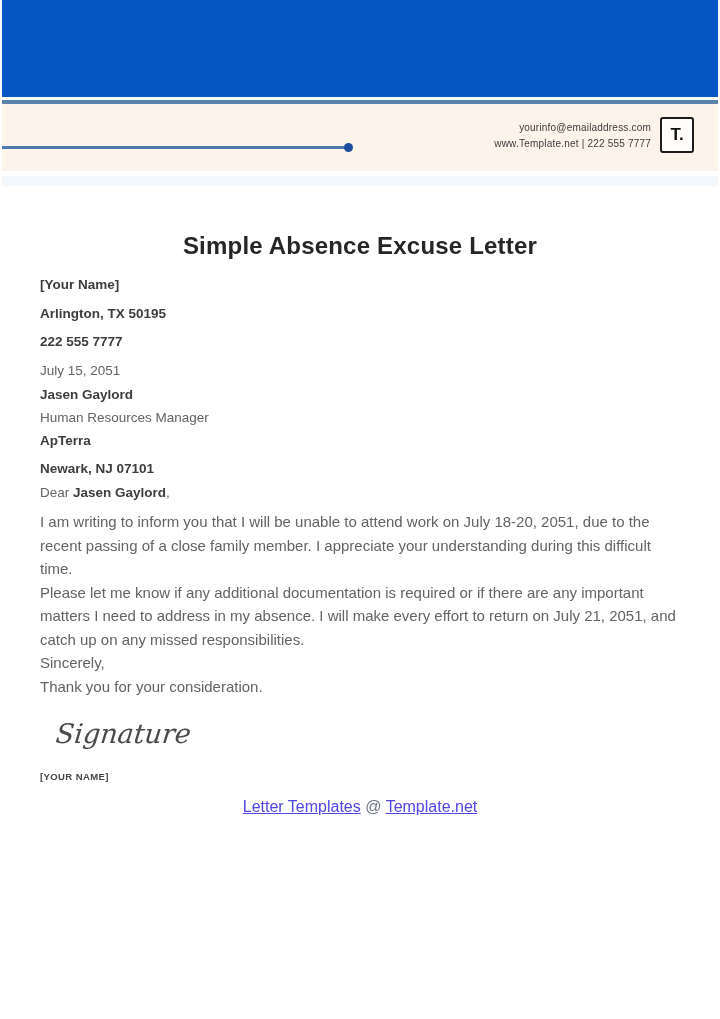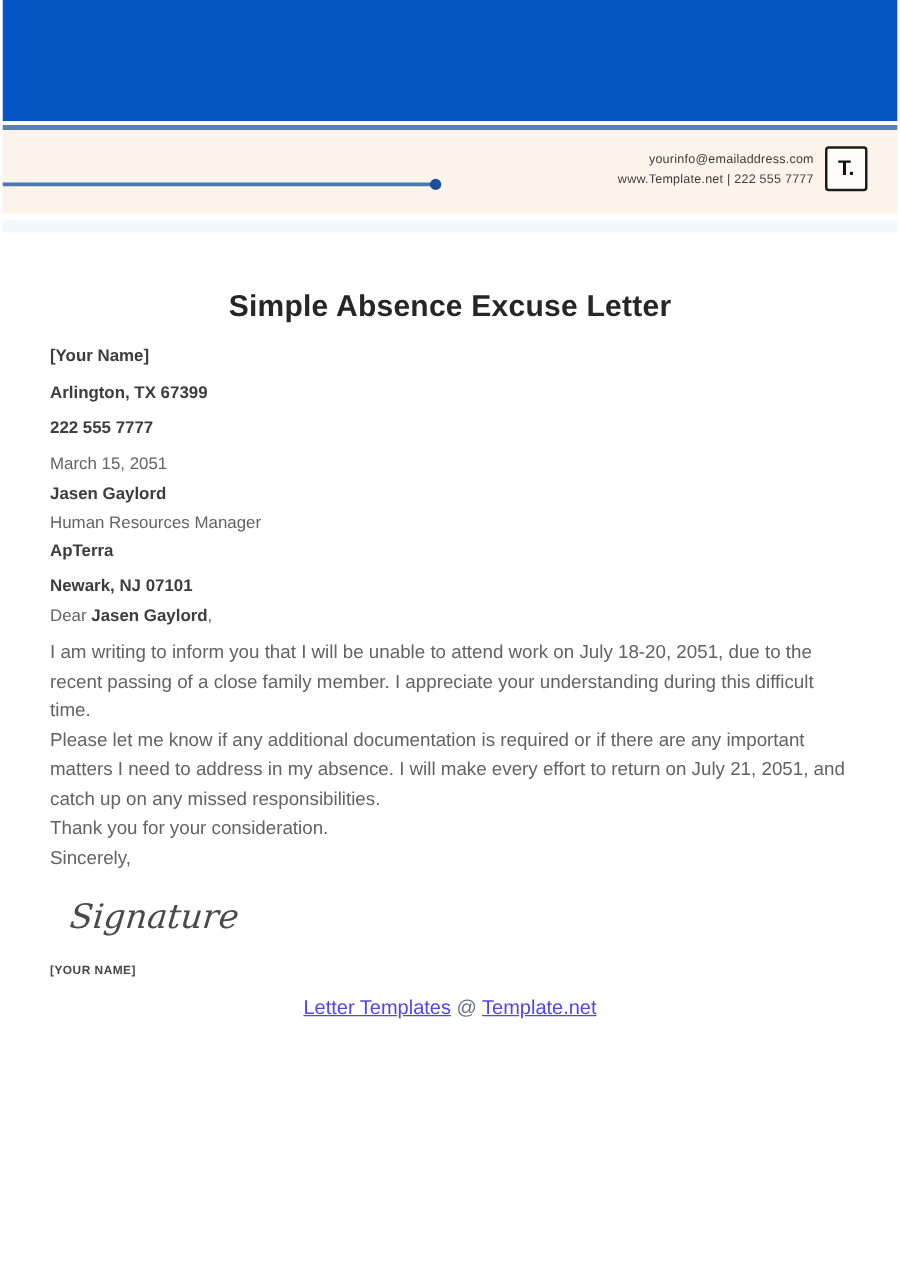--- a/index.html
+++ b/index.html
@@ -112,34 +112,34 @@
     <div class="logo-box">
       <span>T.</span>
     </div>
   </div>
   <div class="light-stripe"></div>
 
   <div class="letter">
     <h1 class="title">Simple Absence Excuse Letter</h1>
 
     <p class="line b mt18 gap15">[Your Name]</p>
-    <p class="line b gap14">Arlington, TX 67399</p>
+    <p class="line b gap14">Arlington, TX 50195</p>
     <p class="line b gap15">222 555 7777</p>
-    <p class="line r gap10">March 15, 2051</p>
+    <p class="line r gap10">July 15, 2051</p>
     <p class="line b gap9">Jasen Gaylord</p>
     <p class="line r gap9">Human Resources Manager</p>
     <p class="line b gap14">ApTerra</p>
     <p class="line b gap10">Newark, NJ 07101</p>
 
     <p class="line r gap10"><span>Dear </span><span class="b">Jasen Gaylord</span><span>,</span></p>
 
     <p class="para">I am writing to inform you that I will be unable to attend work on July 18-20, 2051, due to the recent passing of a close family member. I appreciate your understanding during this difficult time.</p>
     <p class="para">Please let me know if any additional documentation is required or if there are any important matters I need to address in my absence. I will make every effort to return on July 21, 2051, and catch up on any missed responsibilities.</p>
+    <p class="para">Sincerely,</p>
     <p class="para">Thank you for your consideration.</p>
-    <p class="para">Sincerely,</p>
 
     <div>
       <span class="signature-script">Signature</span>
     </div>
     <p class="signature-name">[YOUR NAME]</p>
   </div>
 
   <div class="footer">
     <a>Letter Templates</a>
     <span>@</span>

